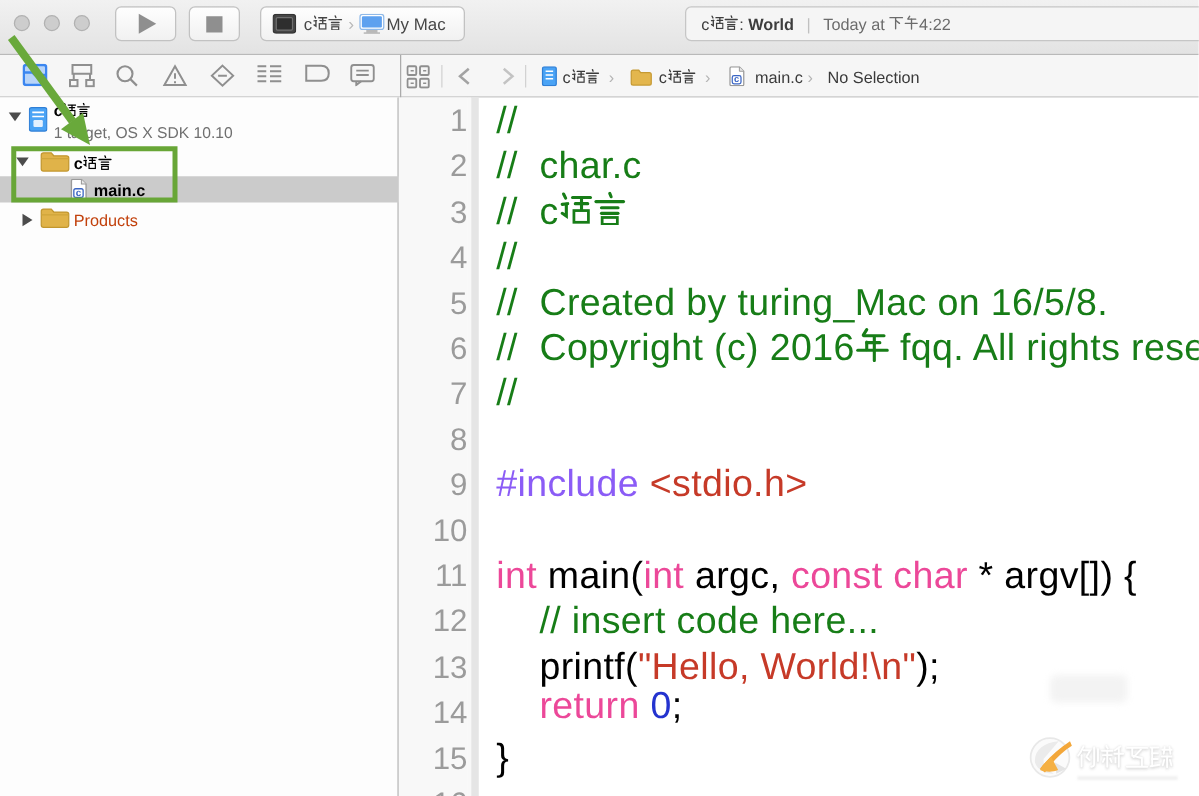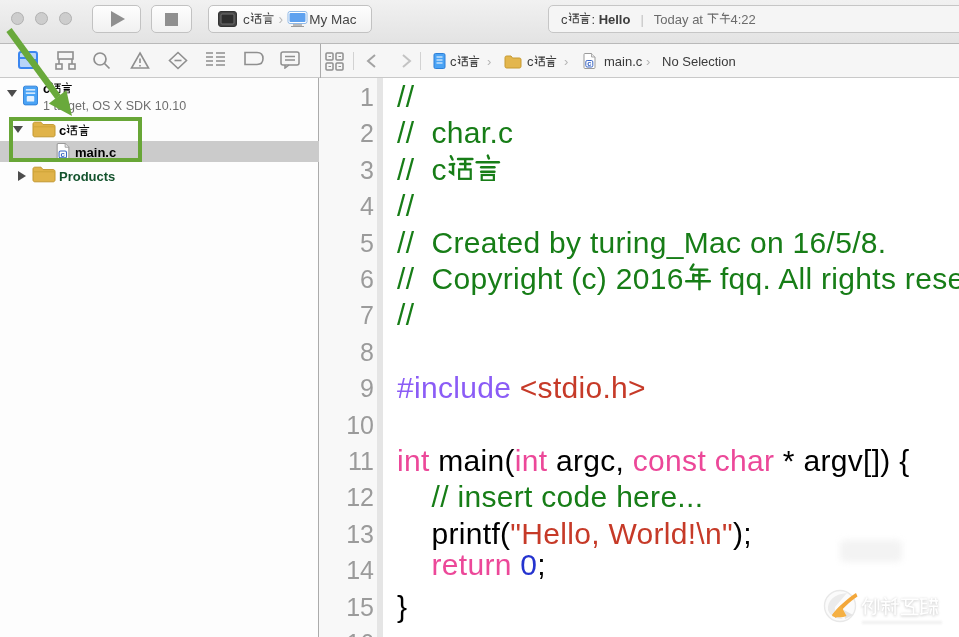--- a/index.html
+++ b/index.html
@@ -66,21 +66,21 @@
         <rect x="6" y="13" width="9" height="2" fill="#b9b9b9"></rect>
         <rect x="4" y="15" width="13" height="1" fill="#9d9d9d"></rect>
       </svg>
     <span class="schemetext" style="margin-left:1px">My Mac</span>
   </div>
   <div class="abs" id="status">
     <span>c<svg class="cjk">
           <use href="#gYU"></use>
         </svg><svg class="cjk">
           <use href="#gYAN"></use>
-        </svg>: <b>Hello</b></span>
+        </svg>: <b>World</b></span>
     <span style="color:#c0c0c0;padding:0 10px">|</span>
     <span style="color:#6b6b6b">Today at <svg class="cjk">
           <use href="#gXIA"></use>
         </svg><svg class="cjk">
           <use href="#gWU"></use>
         </svg>4:22</span>
   </div>
 </div>
 <div class="abs" id="navbar">
   <svg class="navicon" style="left:18px" width="20" height="18" viewBox="0 0 20 18">
@@ -204,21 +204,21 @@
     <path d="M8.5 0.5 L8.5 4 L12 4" fill="#e8e8e8" stroke="#9a9a9a" stroke-width="0.8"></path>
     <rect x="2.8" y="7.5" width="7" height="6.5" rx="1.4" fill="#fff" stroke="#3b66c4" stroke-width="1"></rect>
     <text x="6.3" y="12.8" font-size="7.5" font-weight="bold" fill="#3b66c4" text-anchor="middle" font-family="Liberation Sans">c</text>
   </svg>
 <div class="srow" style="left:75px;top:145px">main.c</div>
 <div class="abs tri-r" style="left:18px;top:171px"></div>
 <svg class="abs" style="left:32px;top:166px" width="24" height="17" viewBox="0 0 24 17">
     <path d="M1 3 C1 2 1.8 1.2 2.8 1.2 L9 1.2 L11 3.6 L21.2 3.6 C22.2 3.6 23 4.4 23 5.4 L23 14 C23 15 22.2 15.8 21.2 15.8 L2.8 15.8 C1.8 15.8 1 15 1 14 Z" fill="#e0b349" stroke="#c2972f"></path>
     <path d="M1 5.8 L23 5.8" stroke="#cfa53a" stroke-width="1"></path>
   </svg>
-<div class="srow" style="left:59px;top:169px;font-weight:bold;color:#14532d">Products</div>
+<div class="srow" style="left:59px;top:169px;font-weight:normal;color:#c2410c">Products</div>
 <div class="abs" id="gutter">
   <div class="lnum" style="top:0.8px">1</div>
   <div class="lnum" style="top:37.2px">2</div>
   <div class="lnum" style="top:73.6px">3</div>
   <div class="lnum" style="top:110.1px">4</div>
   <div class="lnum" style="top:146.5px">5</div>
   <div class="lnum" style="top:182.9px">6</div>
   <div class="lnum" style="top:219.3px">7</div>
   <div class="lnum" style="top:255.7px">8</div>
   <div class="lnum" style="top:292.2px">9</div>

